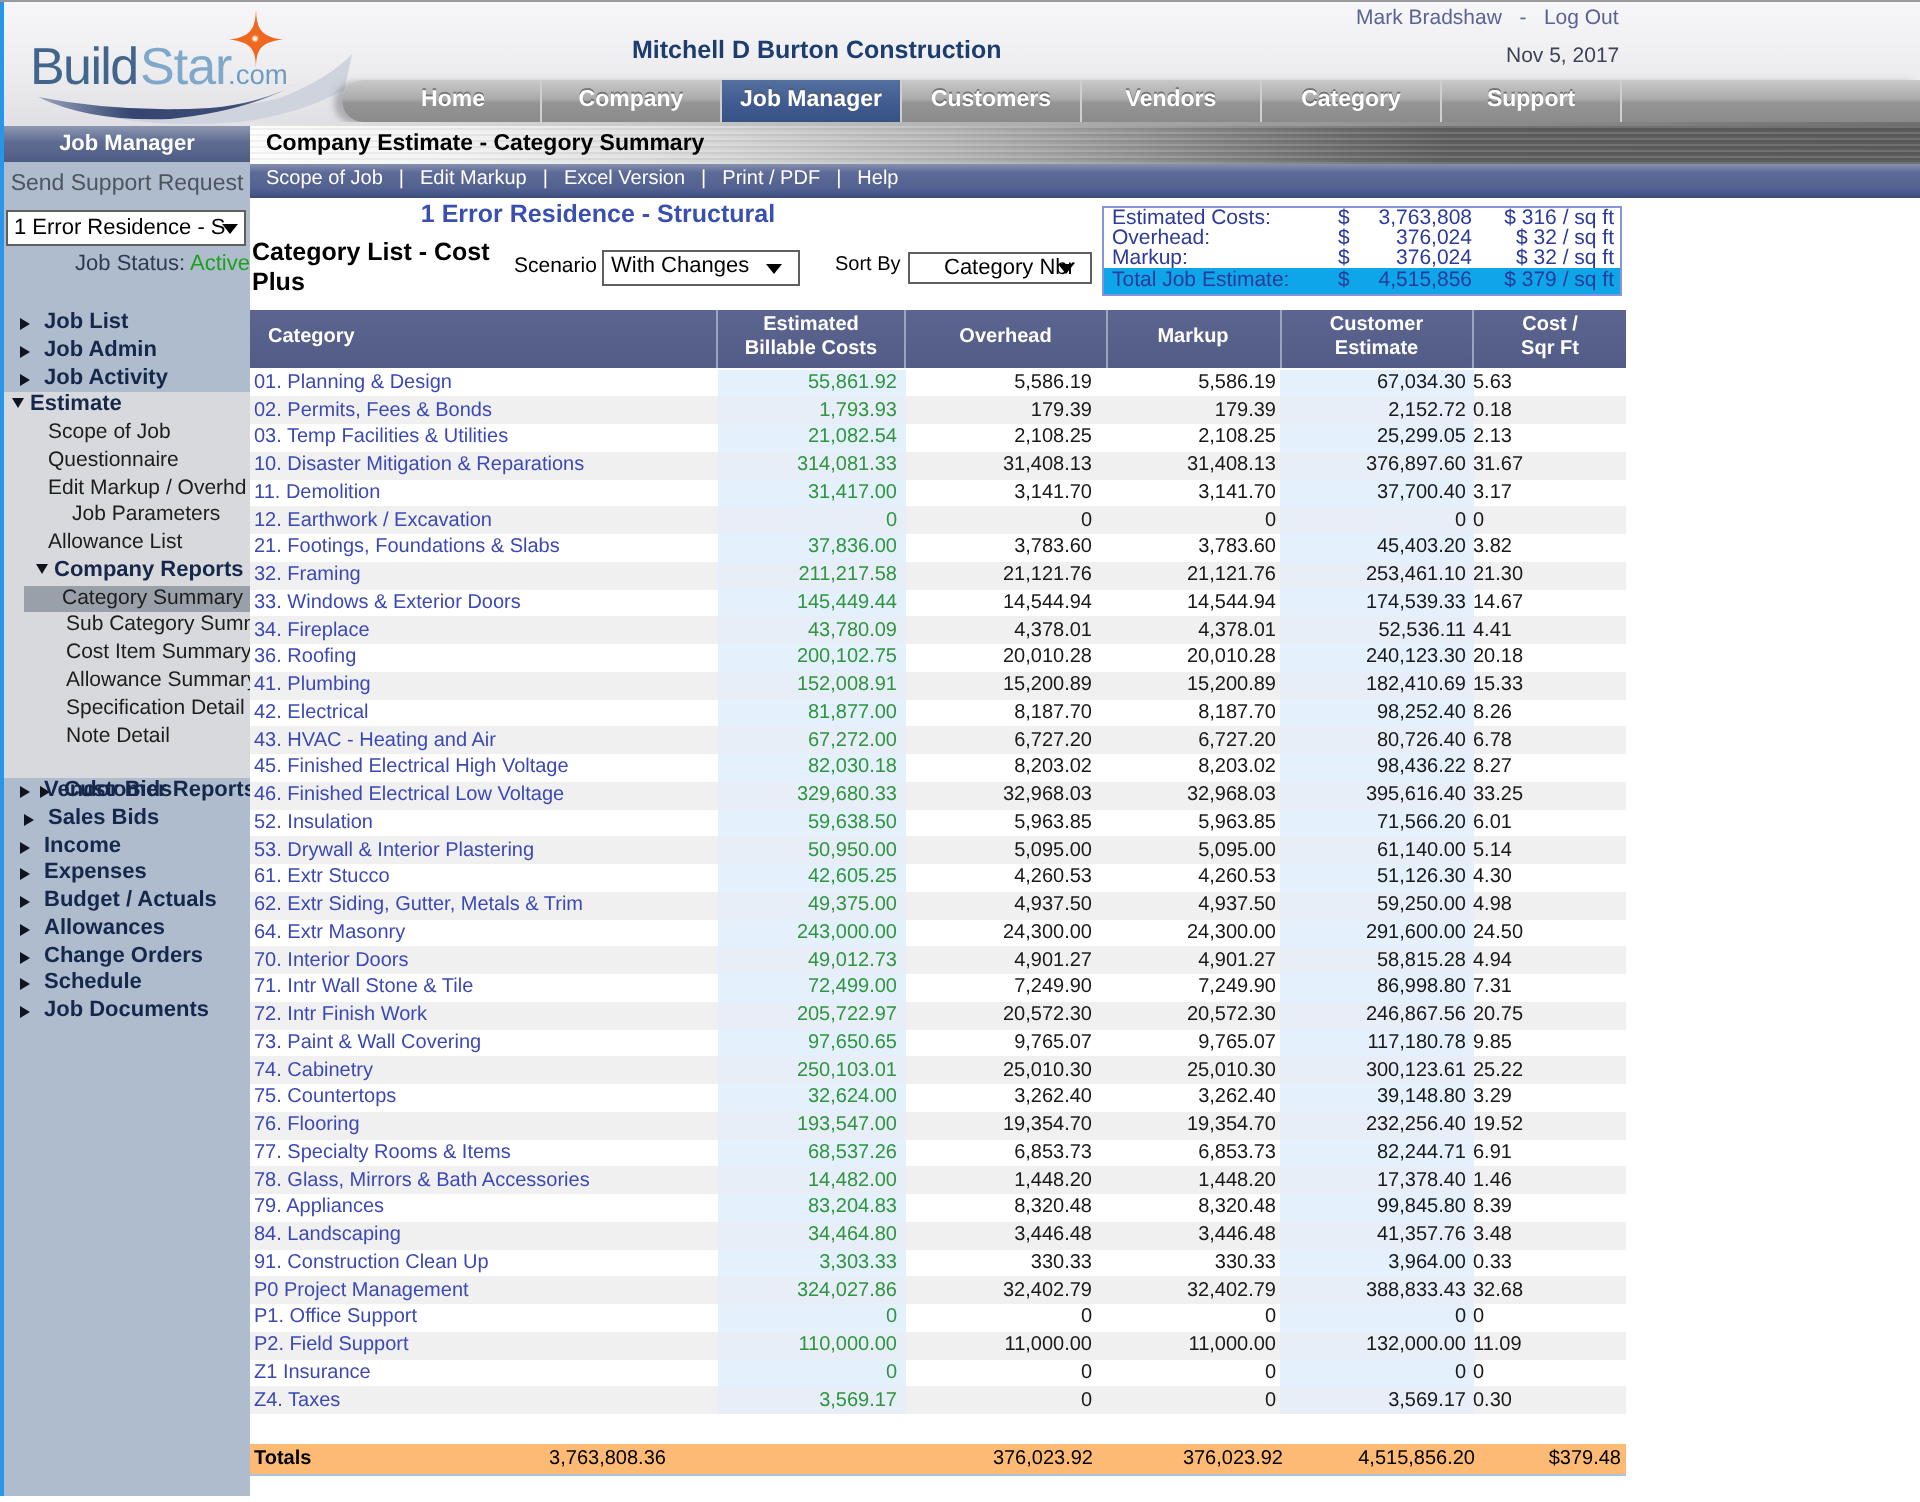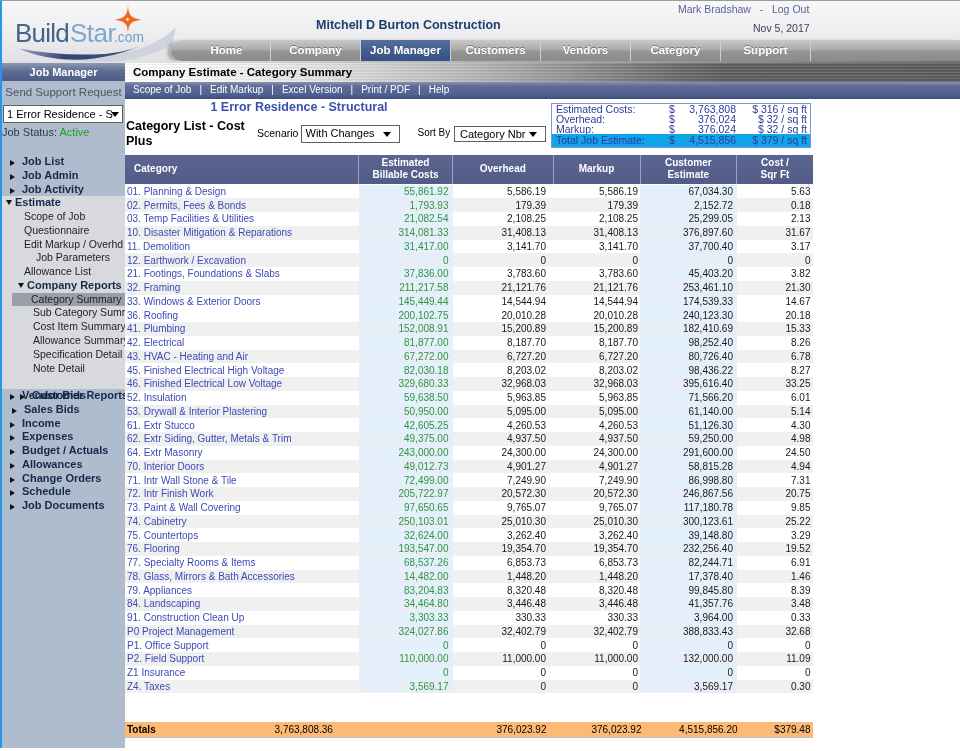--- a/index.html
+++ b/index.html
@@ -11,21 +11,21 @@
 #nav .tab{height:21px;line-height:21px;text-align:center;font-size:11.5px;font-weight:bold;color:#fff;text-shadow:0 -1px 0 rgba(90,90,90,.7);border-right:1px solid #cfcfcf}
 #nav .tab.seltab{background:linear-gradient(#54709f 0%,#425d92 50%,#375184 100%)}
 #navline{position:absolute;left:125px;top:61px;width:835px;height:2px;background:linear-gradient(to right,#e5e5e5,#6e6e6e)}
 
 #side{position:absolute;left:0;top:63px;width:125px;height:685px;background:#afbcce;border-left:2px solid #2796e8}
 #sidehdr{position:absolute;left:0;top:0;width:123px;height:18px;background:linear-gradient(#8d97b2 0%,#5f6c92 45%,#4e5c84 100%);color:#fff;font-size:11px;font-weight:bold;text-align:center;line-height:18px}
 #ssr{position:absolute;left:0;top:18px;width:123px;height:23px;color:#4f545e;font-size:11.5px;text-align:center;line-height:23px}
 .selbox{background:#fff;border:1px solid #5f5f5f;position:absolute;font-size:11px;color:#000;white-space:nowrap;overflow:hidden}
 .selbox .arr{position:absolute;right:6px;top:50%;margin-top:-2px;width:0;height:0;border:4px solid transparent;border-top:5px solid #000;border-bottom:none}
 #jobsel{left:1px;top:42px;width:120px;height:18px;line-height:16px;padding-left:3px}
-#jstat{position:absolute;left:0;top:63px;width:123px;text-align:left;font-size:11px;color:#2e3a55}
+#jstat{position:absolute;left:0;top:63px;width:123px;text-align:right;font-size:11px;color:#2e3a55}
 #jstat b{color:#1da11d;font-weight:normal}
 #estsec{position:absolute;left:0;top:133.3px;width:123px;height:192.8px;background:#d8d9dc}
 .mi{position:absolute;left:0;width:123px;height:13.77px;font-size:11px;line-height:13.77px;white-space:nowrap;overflow:hidden}
 .mi.b{font-weight:bold;color:#15284b}
 .mi .tr{display:inline-block;width:0;height:0;border:3px solid transparent;border-left:5.5px solid #10141c;margin:0 4px 0 0;vertical-align:-1px}
 .mi .td2{display:inline-block;width:0;height:0;border:3px solid transparent;border-top:5.5px solid #10141c;border-bottom:none;margin:0 3px 1px 0;vertical-align:0px}
 .mi.sub{color:#1d1d1d;font-size:10.5px}
 #hilite{position:absolute;left:10px;top:229.7px;width:113px;height:13.77px;background:#9aa0aa}
 
 #tbar{position:absolute;left:125px;top:63px;width:835px;height:19px;background:
@@ -34,41 +34,41 @@
 #tbar span{position:absolute;left:8px;top:3px;font-size:11.5px;font-weight:bold;color:#000}
 #menubar{position:absolute;left:125px;top:82px;width:835px;height:16.5px;background:linear-gradient(#8791af 0%,#5e6b97 25%,#526190 72%,#47568a 88%,#3d4b76 100%);color:#fff;font-size:10px;font-weight:normal;line-height:16.5px}
 #menubar span{margin:0 8px 0 8px}
 #menubar .it{margin:0}
 
 #jobtitle{position:absolute;left:127px;top:100px;width:344px;text-align:center;font-size:12.5px;font-weight:bold;color:#3a50ae}
 #catlist{position:absolute;left:126px;top:119px;width:130px;font-size:12.5px;font-weight:bold;color:#000;line-height:15px}
 #scenlbl{position:absolute;left:257px;top:127px;font-size:10.5px;color:#000}
 #scensel{left:300.5px;top:125px;width:99px;height:17.5px;line-height:15.5px;padding-left:4px}
 #sortlbl{position:absolute;left:417.5px;top:127px;font-size:10px;color:#000}
-#sortsel{left:454px;top:125.5px;width:92px;height:16.5px;line-height:14.5px;padding-left:5px}
+#sortsel{left:454px;top:125.5px;width:92px;height:16.5px;line-height:14.5px;padding-left:17px}
 
 #estbox{position:absolute;left:551px;top:102.5px;width:260px;height:45px;border:1px solid #8893dd;font-size:10.5px;color:#2b3a9b}
 #estbox .r{position:relative;height:10.2px;line-height:10.4px;white-space:nowrap}
 #estbox .r.last{background:#0ea5e9;height:12.7px;line-height:12px}
 #estbox .lb{position:absolute;left:4px}
 #estbox .dl{position:absolute;left:117px}
 #estbox .nm{position:absolute;right:74px}
 #estbox .sq{position:absolute;right:3px}
 
 table{border-collapse:collapse;table-layout:fixed;position:absolute;left:125px;top:155px;width:688px}
 th{background:linear-gradient(#5b6590 0%,#525c87 100%);color:#fff;font-size:10px;font-weight:bold;height:29.5px;vertical-align:middle;border-right:1px solid #9ba3bd;border-bottom:1.5px solid #fff;line-height:11.7px;padding-bottom:2px}
 th:last-child{border-right:none}
 th.cat{text-align:left;padding-left:9px}
 td{height:13.758px;font-size:10px;color:#191919;padding:0;vertical-align:middle;white-space:nowrap}
 td.cat{color:#3c49b5;padding-left:2px}
 td.est{background:#e4f0fb;text-align:right;color:#2f9540;padding-right:4px}
 td.ovh{text-align:right;padding-right:7px}
 td.mkp{text-align:right;padding-right:2px}
 td.cust{background:#e4f0fb;text-align:right;padding-right:3.5px}
-td.cst{text-align:right;padding-right:2.5px}
+td.cst{padding-right:2.5px}
 tr.alt td{background:#f0f0f0}
 tr.alt td.est,tr.alt td.cust{background:#e7eef7}
 #totals{position:absolute;left:125px;top:722px;width:688px;height:15.5px;background:#fdba74;font-size:10px;line-height:15.5px;border-bottom:1px solid #aec3da}
 #totals div{position:absolute;top:0}
 </style></head><body>
 <div id="blueedge" style="position:absolute;left:0;top:1px;width:2px;height:62px;background:#2796e8;z-index:9"></div>
 <div id="hdr">
 <svg id="logo" width="230" height="63" viewBox="0 0 230 63" style="position:absolute;left:0;top:0">
  <defs>
  <radialGradient id="starg" cx="50%" cy="50%" r="50%">
@@ -259,20 +259,28 @@
         <td class="cst">21.30</td>
       </tr>
 <tr>
         <td class="cat">33. Windows &amp; Exterior Doors</td>
         <td class="est">145,449.44</td>
         <td class="ovh">14,544.94</td>
         <td class="mkp">14,544.94</td>
         <td class="cust">174,539.33</td>
         <td class="cst">14.67</td>
       </tr>
+<tr class="alt">
+        <td class="cat">34. Fireplace</td>
+        <td class="est">43,780.09</td>
+        <td class="ovh">4,378.01</td>
+        <td class="mkp">4,378.01</td>
+        <td class="cust">52,536.11</td>
+        <td class="cst">4.41</td>
+      </tr>
 <tr>
         <td class="cat">36. Roofing</td>
         <td class="est">200,102.75</td>
         <td class="ovh">20,010.28</td>
         <td class="mkp">20,010.28</td>
         <td class="cust">240,123.30</td>
         <td class="cst">20.18</td>
       </tr>
 <tr class="alt">
         <td class="cat">41. Plumbing</td>

